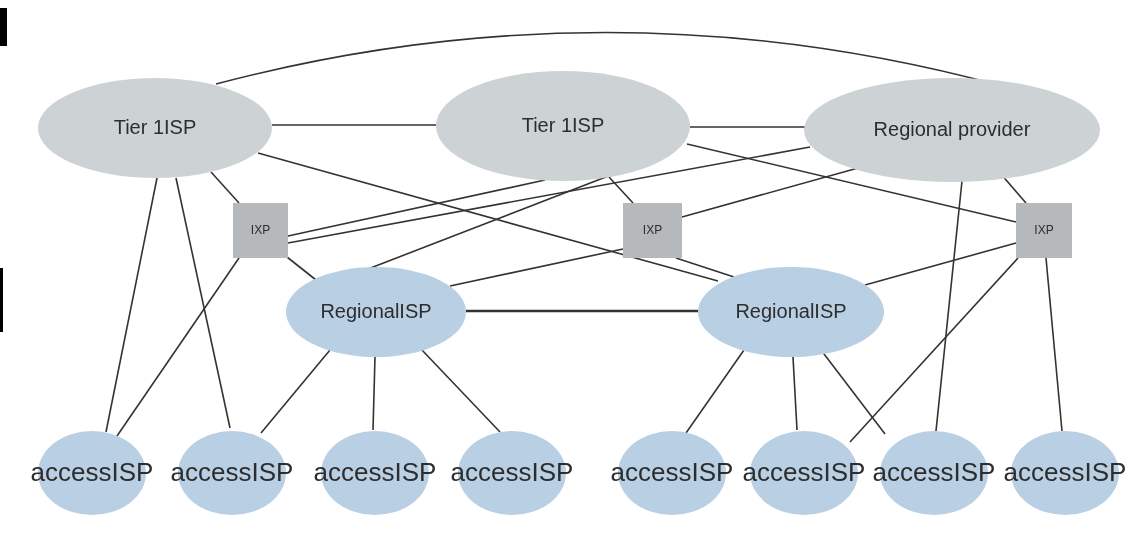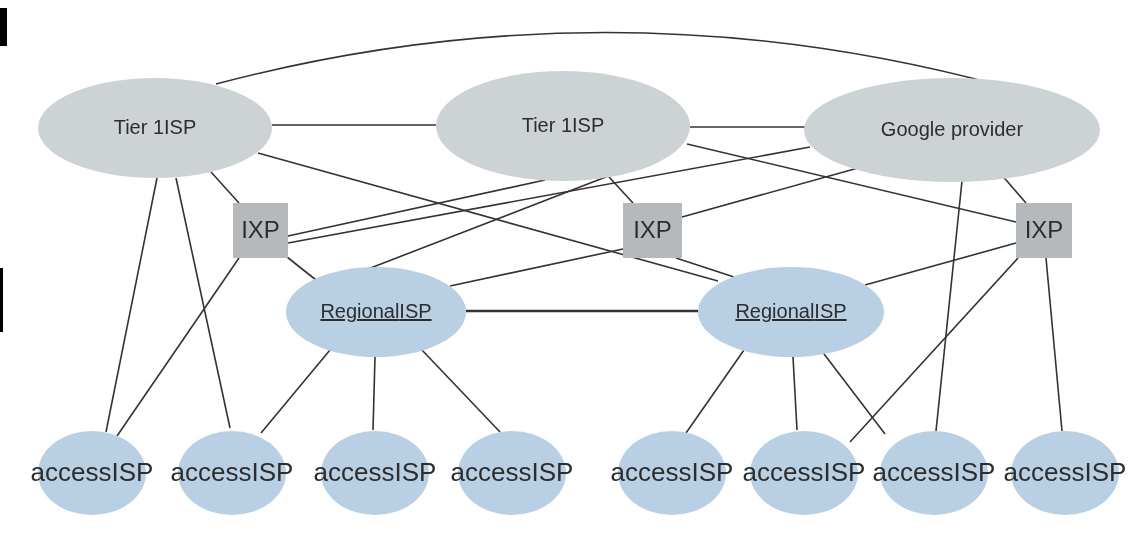--- a/index.html
+++ b/index.html
@@ -6,22 +6,22 @@
   #figure{position:relative;width:1140px;height:538px;background:#ffffff;overflow:hidden;
           font-family:"Liberation Sans", sans-serif;}
   #edges-svg{position:absolute;left:0;top:0;width:1140px;height:538px;}
   .node{position:absolute;display:flex;align-items:center;
         justify-content:center;text-align:center;color:#2d2d2d;line-height:1.28;}
   .ellipse{border-radius:50%;}
   .gray{background:#cdd3d5;}
   .blue{background:#b9cfe3;}
   .box{background:#b6b9bc;}
   .big{font-size:20px;}
-  .ixp-label{font-size:24px;text-align:center;}
-  .reg{font-size:20px;text-decoration:underline;}
+  .ixp-label{font-size:12px;text-align:center;}
+  .reg{font-size:20px;}
   .acc{font-size:26px;}
   
   #t1l{left:38px;top:78px;width:234px;height:100px;}
   #t1m{left:436px;top:71px;width:254px;height:110px;}
   #cp{left:804px;top:78px;width:296px;height:104px;}
   #ixp1{left:233px;top:203px;width:55px;height:55px;}
   #ixp2{left:623px;top:203px;width:59px;height:55px;}
   #ixp3{left:1016px;top:203px;width:56px;height:55px;}
   #r1{left:286px;top:267px;width:180px;height:90px;}
   #r2{left:698px;top:267px;width:186px;height:90px;}
@@ -75,21 +75,21 @@
     <span>Tier 1</span>
     <span>ISP</span>
   </div>
 
   <div class="node ellipse gray big" id="t1m">
     <span>Tier 1</span>
     <span>ISP</span>
   </div>
 
   <div class="node ellipse gray big" id="cp">
-    <span>Google provider</span>
+    <span>Regional provider</span>
   </div>
 
   <div class="node box ixp-label" id="ixp1">
     <span>IXP</span>
   </div>
   <div class="node box ixp-label" id="ixp2">
     <span>IXP</span>
   </div>
   <div class="node box ixp-label" id="ixp3">
     <span>IXP</span>

